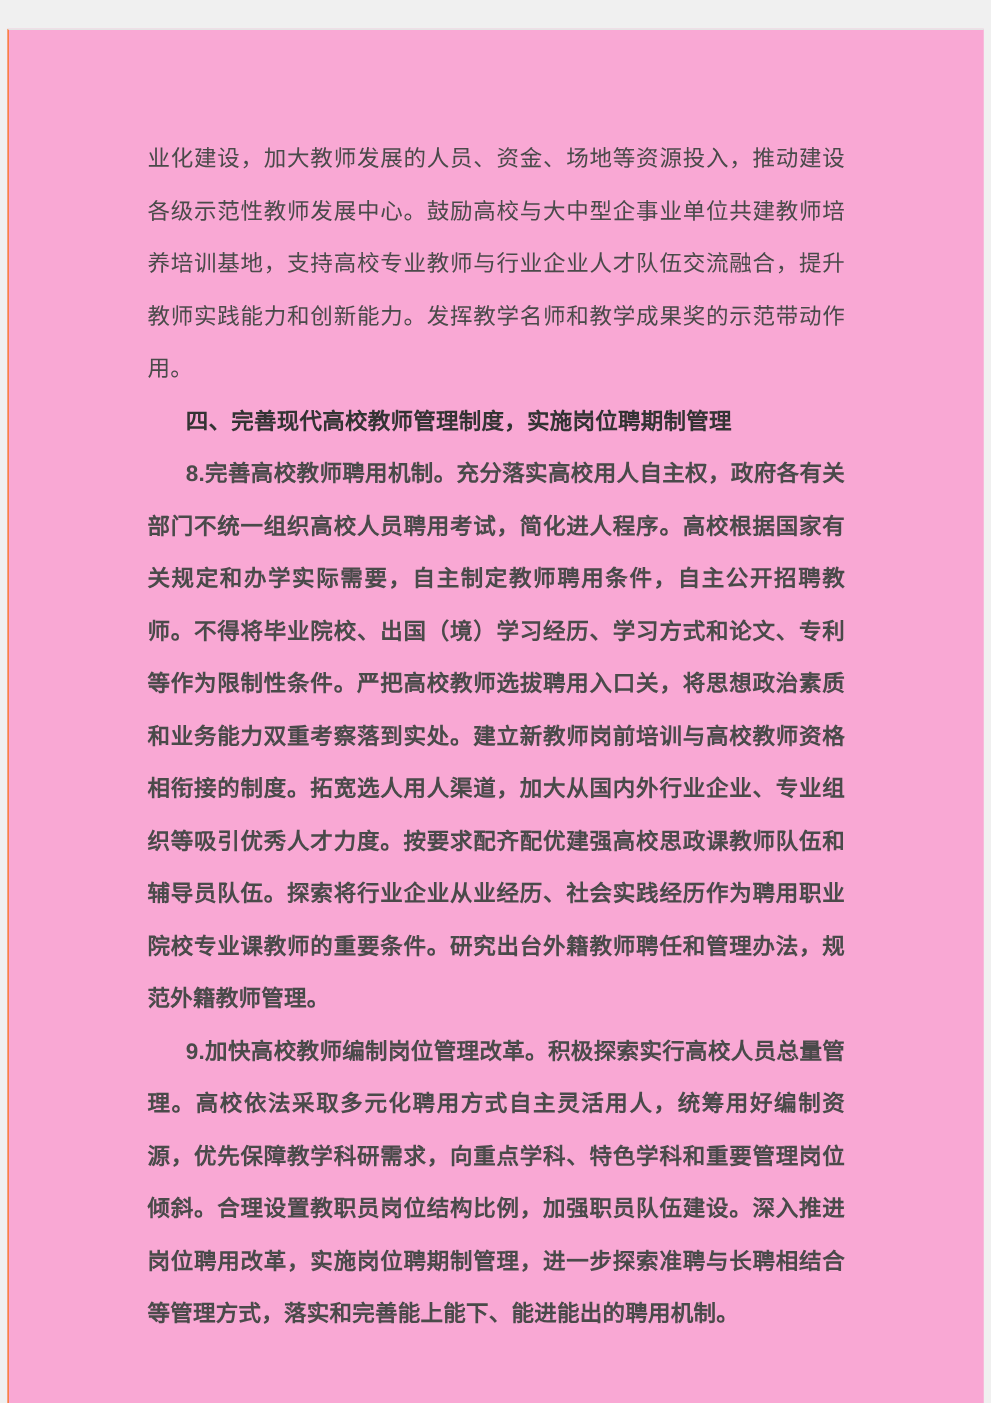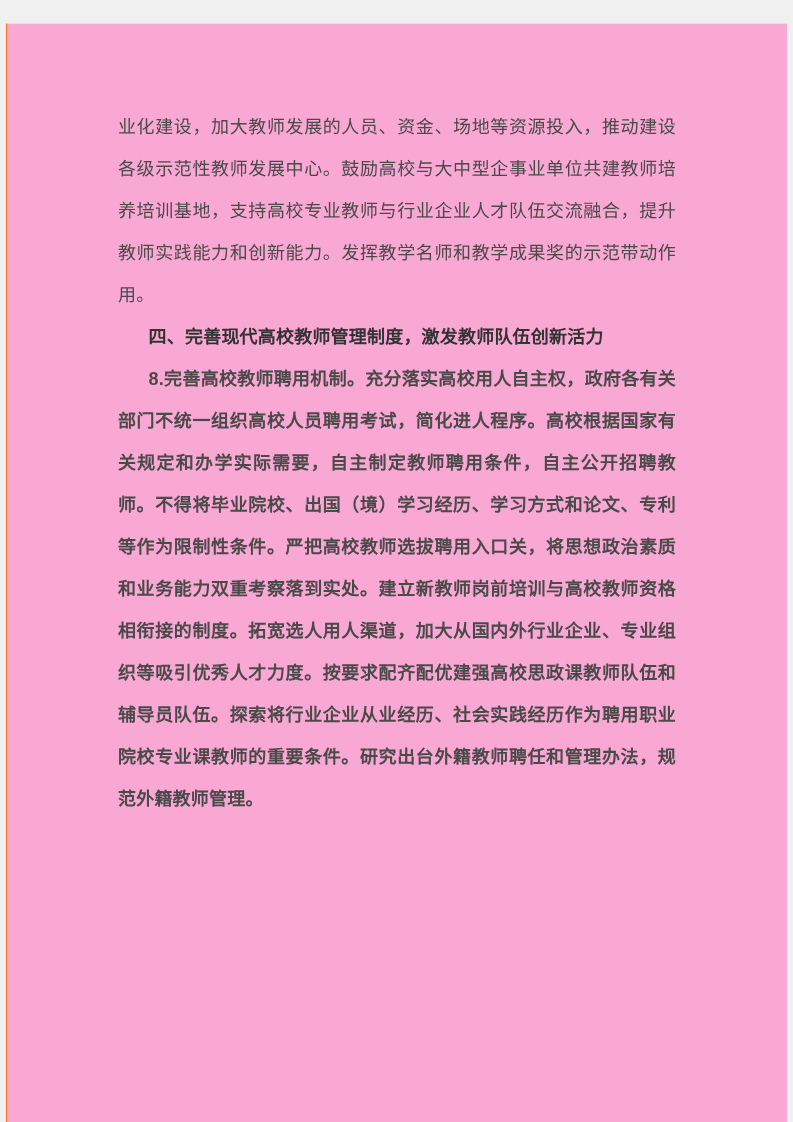--- a/index.html
+++ b/index.html
@@ -45,17 +45,18 @@
     text-align: left;
   }
 </style>
 </head>
 <body>
 
 <div class="frame">
   <div class="paper">
     <div class="doc-body" id="doc-body">
         <p class="body">业化建设，加大教师发展的人员、资金、场地等资源投入，推动建设各级示范性教师发展中心。鼓励高校与大中型企事业单位共建教师培养培训基地，支持高校专业教师与行业企业人才队伍交流融合，提升教师实践能力和创新能力。发挥教学名师和教学成果奖的示范带动作用。</p>
-        <p class="heading indent">四、完善现代高校教师管理制度，激发教师队伍创新活力</p>
+        <p class="heading indent">四、完善现代高校教师管理制度，实施岗位聘期制管理</p>
         <p class="body indent">8.完善高校教师聘用机制。充分落实高校用人自主权，政府各有关部门不统一组织高校人员聘用考试，简化进人程序。高校根据国家有关规定和办学实际需要，自主制定教师聘用条件，自主公开招聘教师。不得将毕业院校、出国（境）学习经历、学习方式和论文、专利等作为限制性条件。严把高校教师选拔聘用入口关，将思想政治素质和业务能力双重考察落到实处。建立新教师岗前培训与高校教师资格相衔接的制度。拓宽选人用人渠道，加大从国内外行业企业、专业组织等吸引优秀人才力度。按要求配齐配优建强高校思政课教师队伍和辅导员队伍。探索将行业企业从业经历、社会实践经历作为聘用职业院校专业课教师的重要条件。研究出台外籍教师聘任和管理办法，规范外籍教师管理。</p>
+        <p class="body indent">9.加快高校教师编制岗位管理改革。积极探索实行高校人员总量管理。高校依法采取多元化聘用方式自主灵活用人，统筹用好编制资源，优先保障教学科研需求，向重点学科、特色学科和重要管理岗位倾斜。合理设置教职员岗位结构比例，加强职员队伍建设。深入推进岗位聘用改革，实施岗位聘期制管理，进一步探索准聘与长聘相结合等管理方式，落实和完善能上能下、能进能出的聘用机制。</p>
       </div>
   </div>
 </div>
 
 </body></html>

